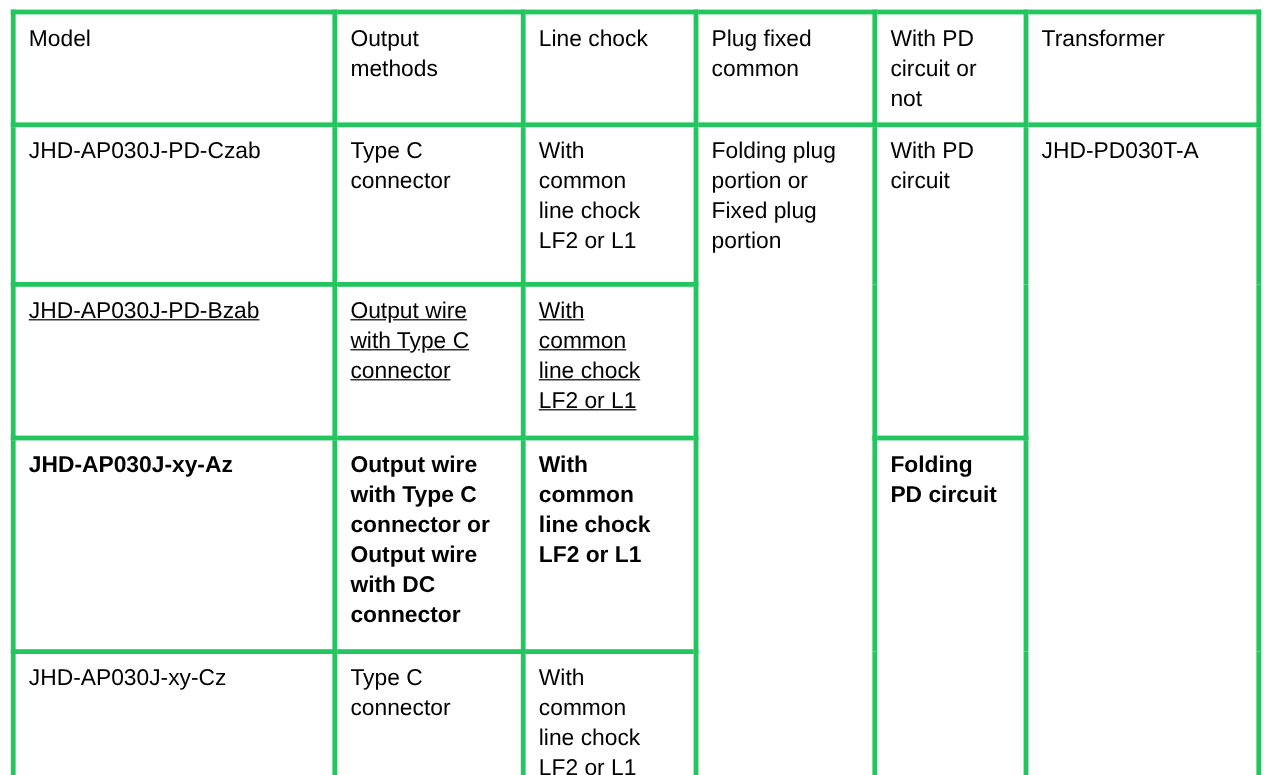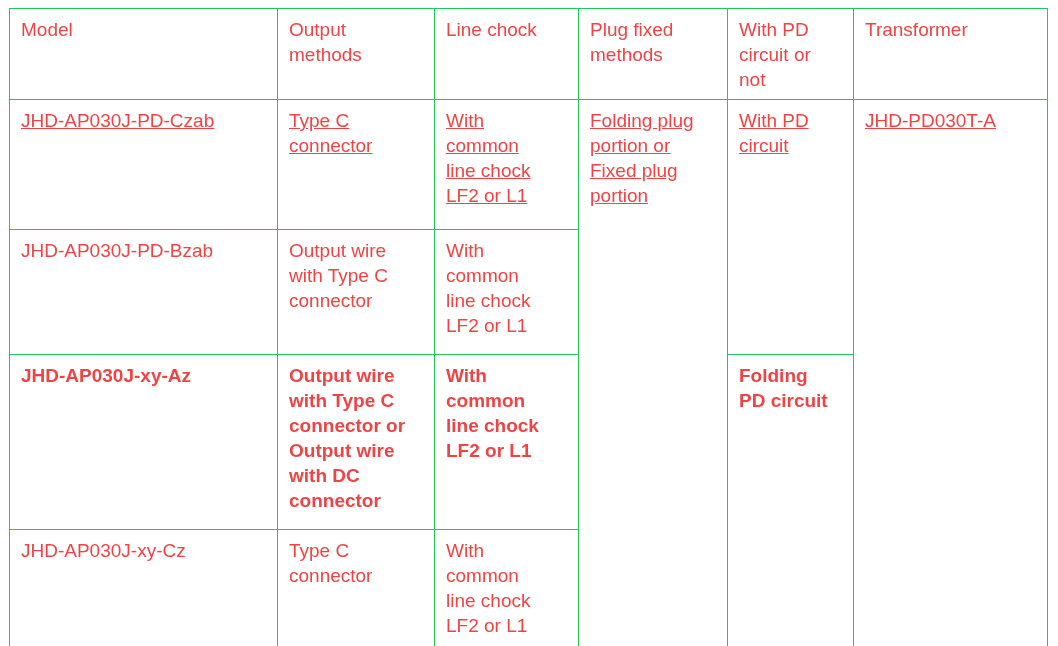--- a/index.html
+++ b/index.html
@@ -29,48 +29,48 @@
     left: 9px;
     top: 8px;
     width: 1038px;
     border-collapse: collapse;
     table-layout: fixed;
     background: #ffffff;
   }
 
   .spec-table td,
   .spec-table th {
-    border: 1px solid #22c55e;
+    border: 4px solid #22c55e;
     vertical-align: top;
     text-align: left;
     font-weight: normal;
     font-size: 19px;
     line-height: 25px;
     padding: 8px 0 4px 11px;
-    color: #ef4444;
+    color: #000000;
     background: #ffffff;
   }
 
   
   .spec-table tr.last-row > td {
     border-bottom: 3px solid #000000;
   }
 
   
   col.c-model       { width: 268px; }
   col.c-output      { width: 157px; }
   col.c-chock       { width: 144px; }
   col.c-plug        { width: 149px; }
   col.c-pd          { width: 126px; }
   col.c-transformer { width: 194px; }
 
   
   tr.header-row      > * { height: 78px; }
-  tr.row-1           > * { height: 117px; text-decoration: underline; }
-  tr.row-2           > * { height: 112px; }
+  tr.row-1           > * { height: 117px; }
+  tr.row-2           > * { height: 112px; text-decoration: underline; }
   tr.row-3           > * { height: 162px; font-weight: bold; }
   tr.row-4           > * { height: 116px; }
 
   .cell-text {
     display: block;
     white-space: pre-line;
   }
 </style>
 </head>
 <body>
@@ -94,21 +94,21 @@
         </th>
         <th>
           <span class="cell-text">Output
 methods</span>
         </th>
         <th>
           <span class="cell-text">Line chock</span>
         </th>
         <th>
           <span class="cell-text">Plug fixed
-methods</span>
+common</span>
         </th>
         <th>
           <span class="cell-text">With PD
 circuit or
 not</span>
         </th>
         <th>
           <span class="cell-text">Transformer</span>
         </th>
       </tr>

